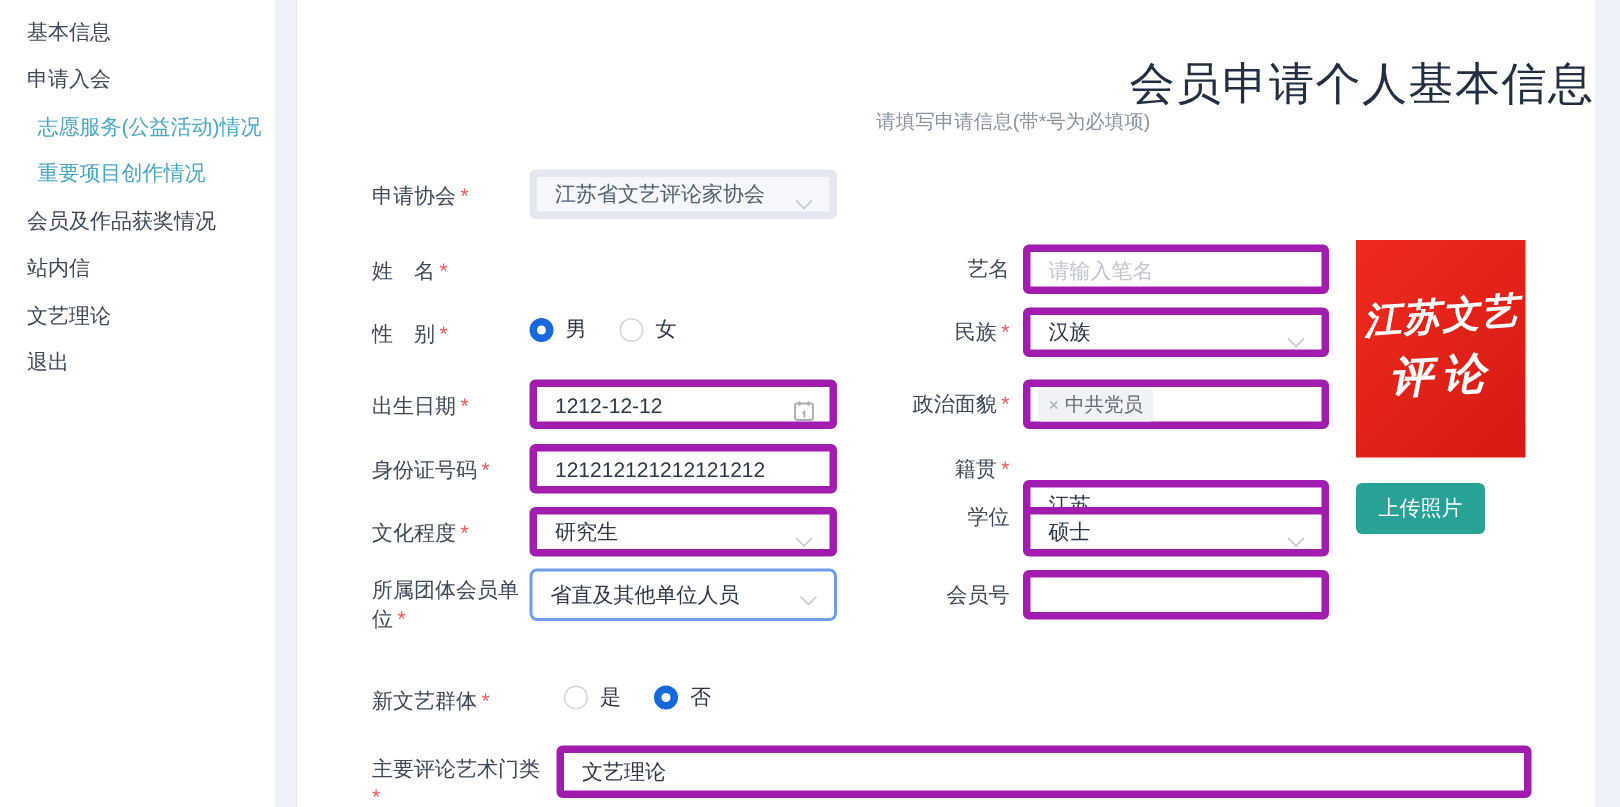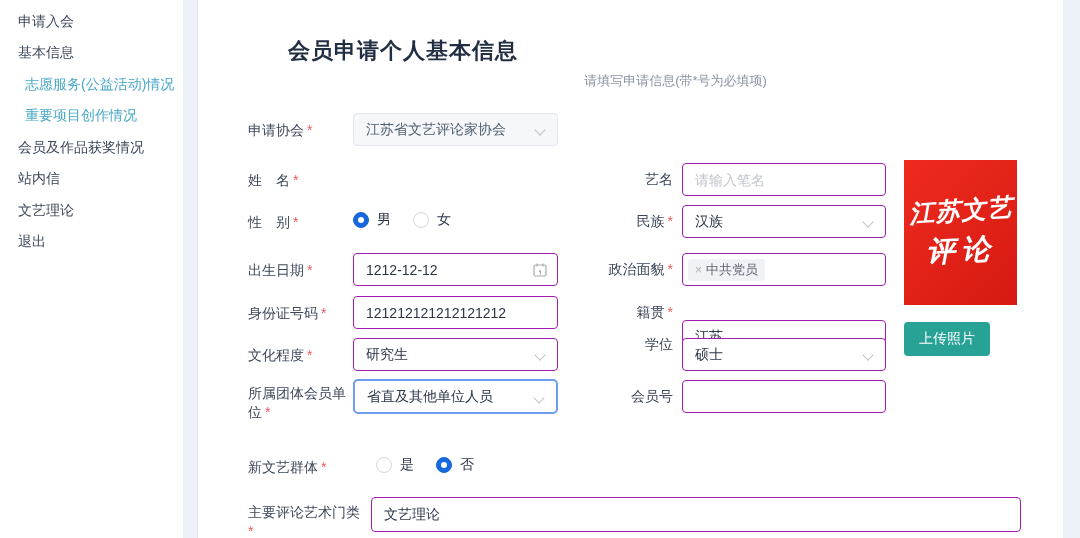--- a/index.html
+++ b/index.html
@@ -13,30 +13,30 @@
 
   
   .sidebar { position:absolute; left:0; top:0; width:183px; height:538px; background:#ffffff; padding-top:6px; }
   .sidebar-header { font-size:14px; font-weight:bold; color:#1c2b3a; padding-left:10px; height:30px; display:flex; align-items:center; }
   .sidebar-item { height:31.5px; display:flex; align-items:center; padding-left:18px; font-size:14px; color:#3c4858; cursor:pointer; }
   .sidebar-item.active { color:#49a8c7;padding-left:25px; }
 
   
   .main { position:absolute; left:197px; top:0; width:866px; height:538px; background:#ffffff; border-left:1px solid #e3e8ee; }
 
-  .page-title { position:absolute; top:36px; left:90px; right:0; text-align:left; font-size:22px; font-weight:bold; color:#222f43; letter-spacing:1px; }
+  .page-title { position:absolute; top:36px; left:90px; right:0; text-align:right; font-size:30px; font-weight:normal; color:#222f43; letter-spacing:1px; }
   .page-subtitle { position:absolute; top:72px; left:90px; right:0; text-align:center; font-size:13px; color:#8a93a3; }
 
   .label-left { position:absolute; left:50px; width:102px; font-size:14px; color:#3c4858; line-height:19px; word-break:break-all; }
   .label-left.wide { width:118px; }
   .label-right { position:absolute; left:384px; width:91px; text-align:right; font-size:14px; color:#3c4858; }
   .req { color:#f25a5a; margin-left:3px; font-size:14px; }
   .req.block { display:block; margin-left:0; }
 
-  .field { position:absolute; height:33px; background:#fff; border:1px solid #a21caf; border-radius:4px;
+  .field { position:absolute; height:33px; background:#fff; border:5px solid #a21caf; border-radius:4px;
            font-size:14px; color:#2b3648; display:flex; align-items:center; padding:0 12px; }
   input.field { outline:none; }
   input.field::placeholder { color:#c0c4cc; }
   .col1 { left:155px; width:205px; }
   .col2 { left:484px; width:204px; }
 
   .selectbox { cursor:pointer; padding-right:30px; }
   .chevron { position:absolute; right:13px; top:12px; width:8px; height:8px;
              border-right:1.5px solid #c0c4cc; border-bottom:1.5px solid #c0c4cc; transform:rotate(45deg); }
   .selectbox.disabled { background:#f5f7fa; border-color:#e4e7ed; color:#51606f; cursor:not-allowed; }
@@ -62,22 +62,22 @@
 
   .upload-btn { position:absolute; left:706px; top:322px; width:86px; height:34px; background:#27a295; color:#fff;
                 border:none; border-radius:4px; font-size:14px; cursor:pointer; font-family:inherit; }
 </style>
 </head>
 <body>
 
 <div id="stage">
 
   <div class="sidebar">
+    <div class="sidebar-item">基本信息</div>
     <div class="sidebar-item">申请入会</div>
-    <div class="sidebar-item">基本信息</div>
     <div class="sidebar-item active">志愿服务(公益活动)情况</div>
     <div class="sidebar-item active">重要项目创作情况</div>
     <div class="sidebar-item">会员及作品获奖情况</div>
     <div class="sidebar-item">站内信</div>
     <div class="sidebar-item">文艺理论</div>
     <div class="sidebar-item">退出</div>
   </div>
 
   <div class="main">
 

